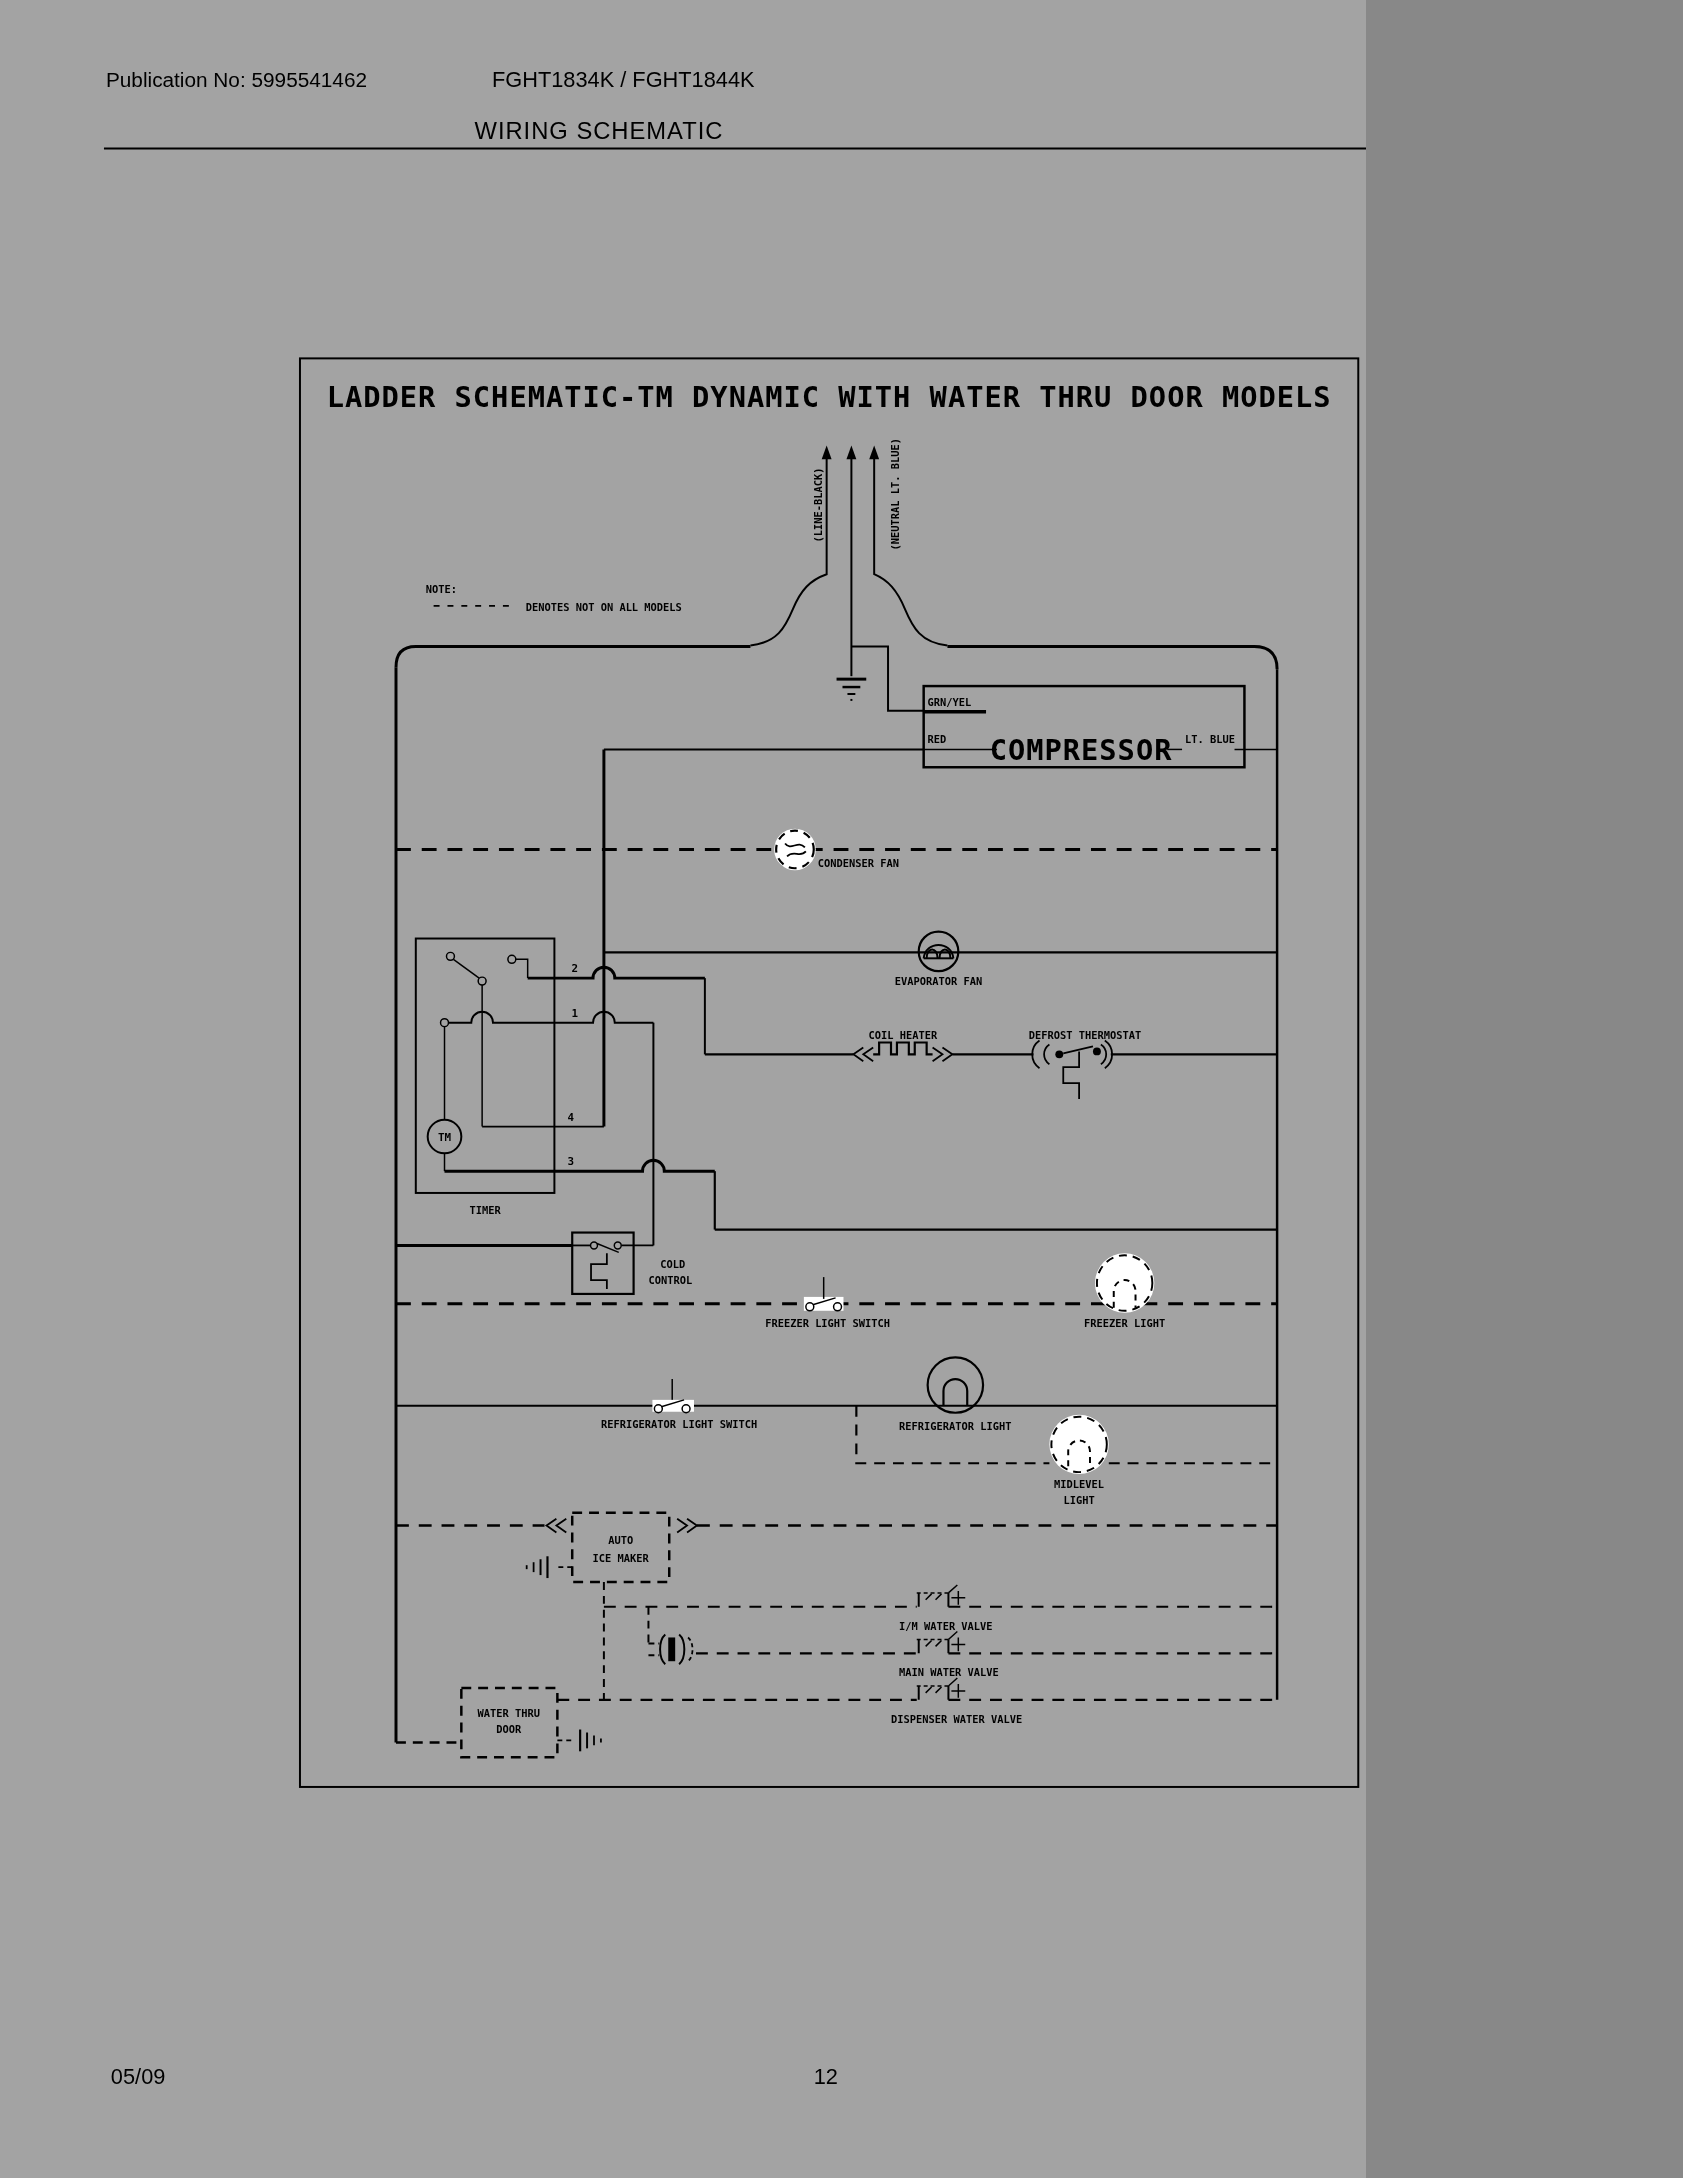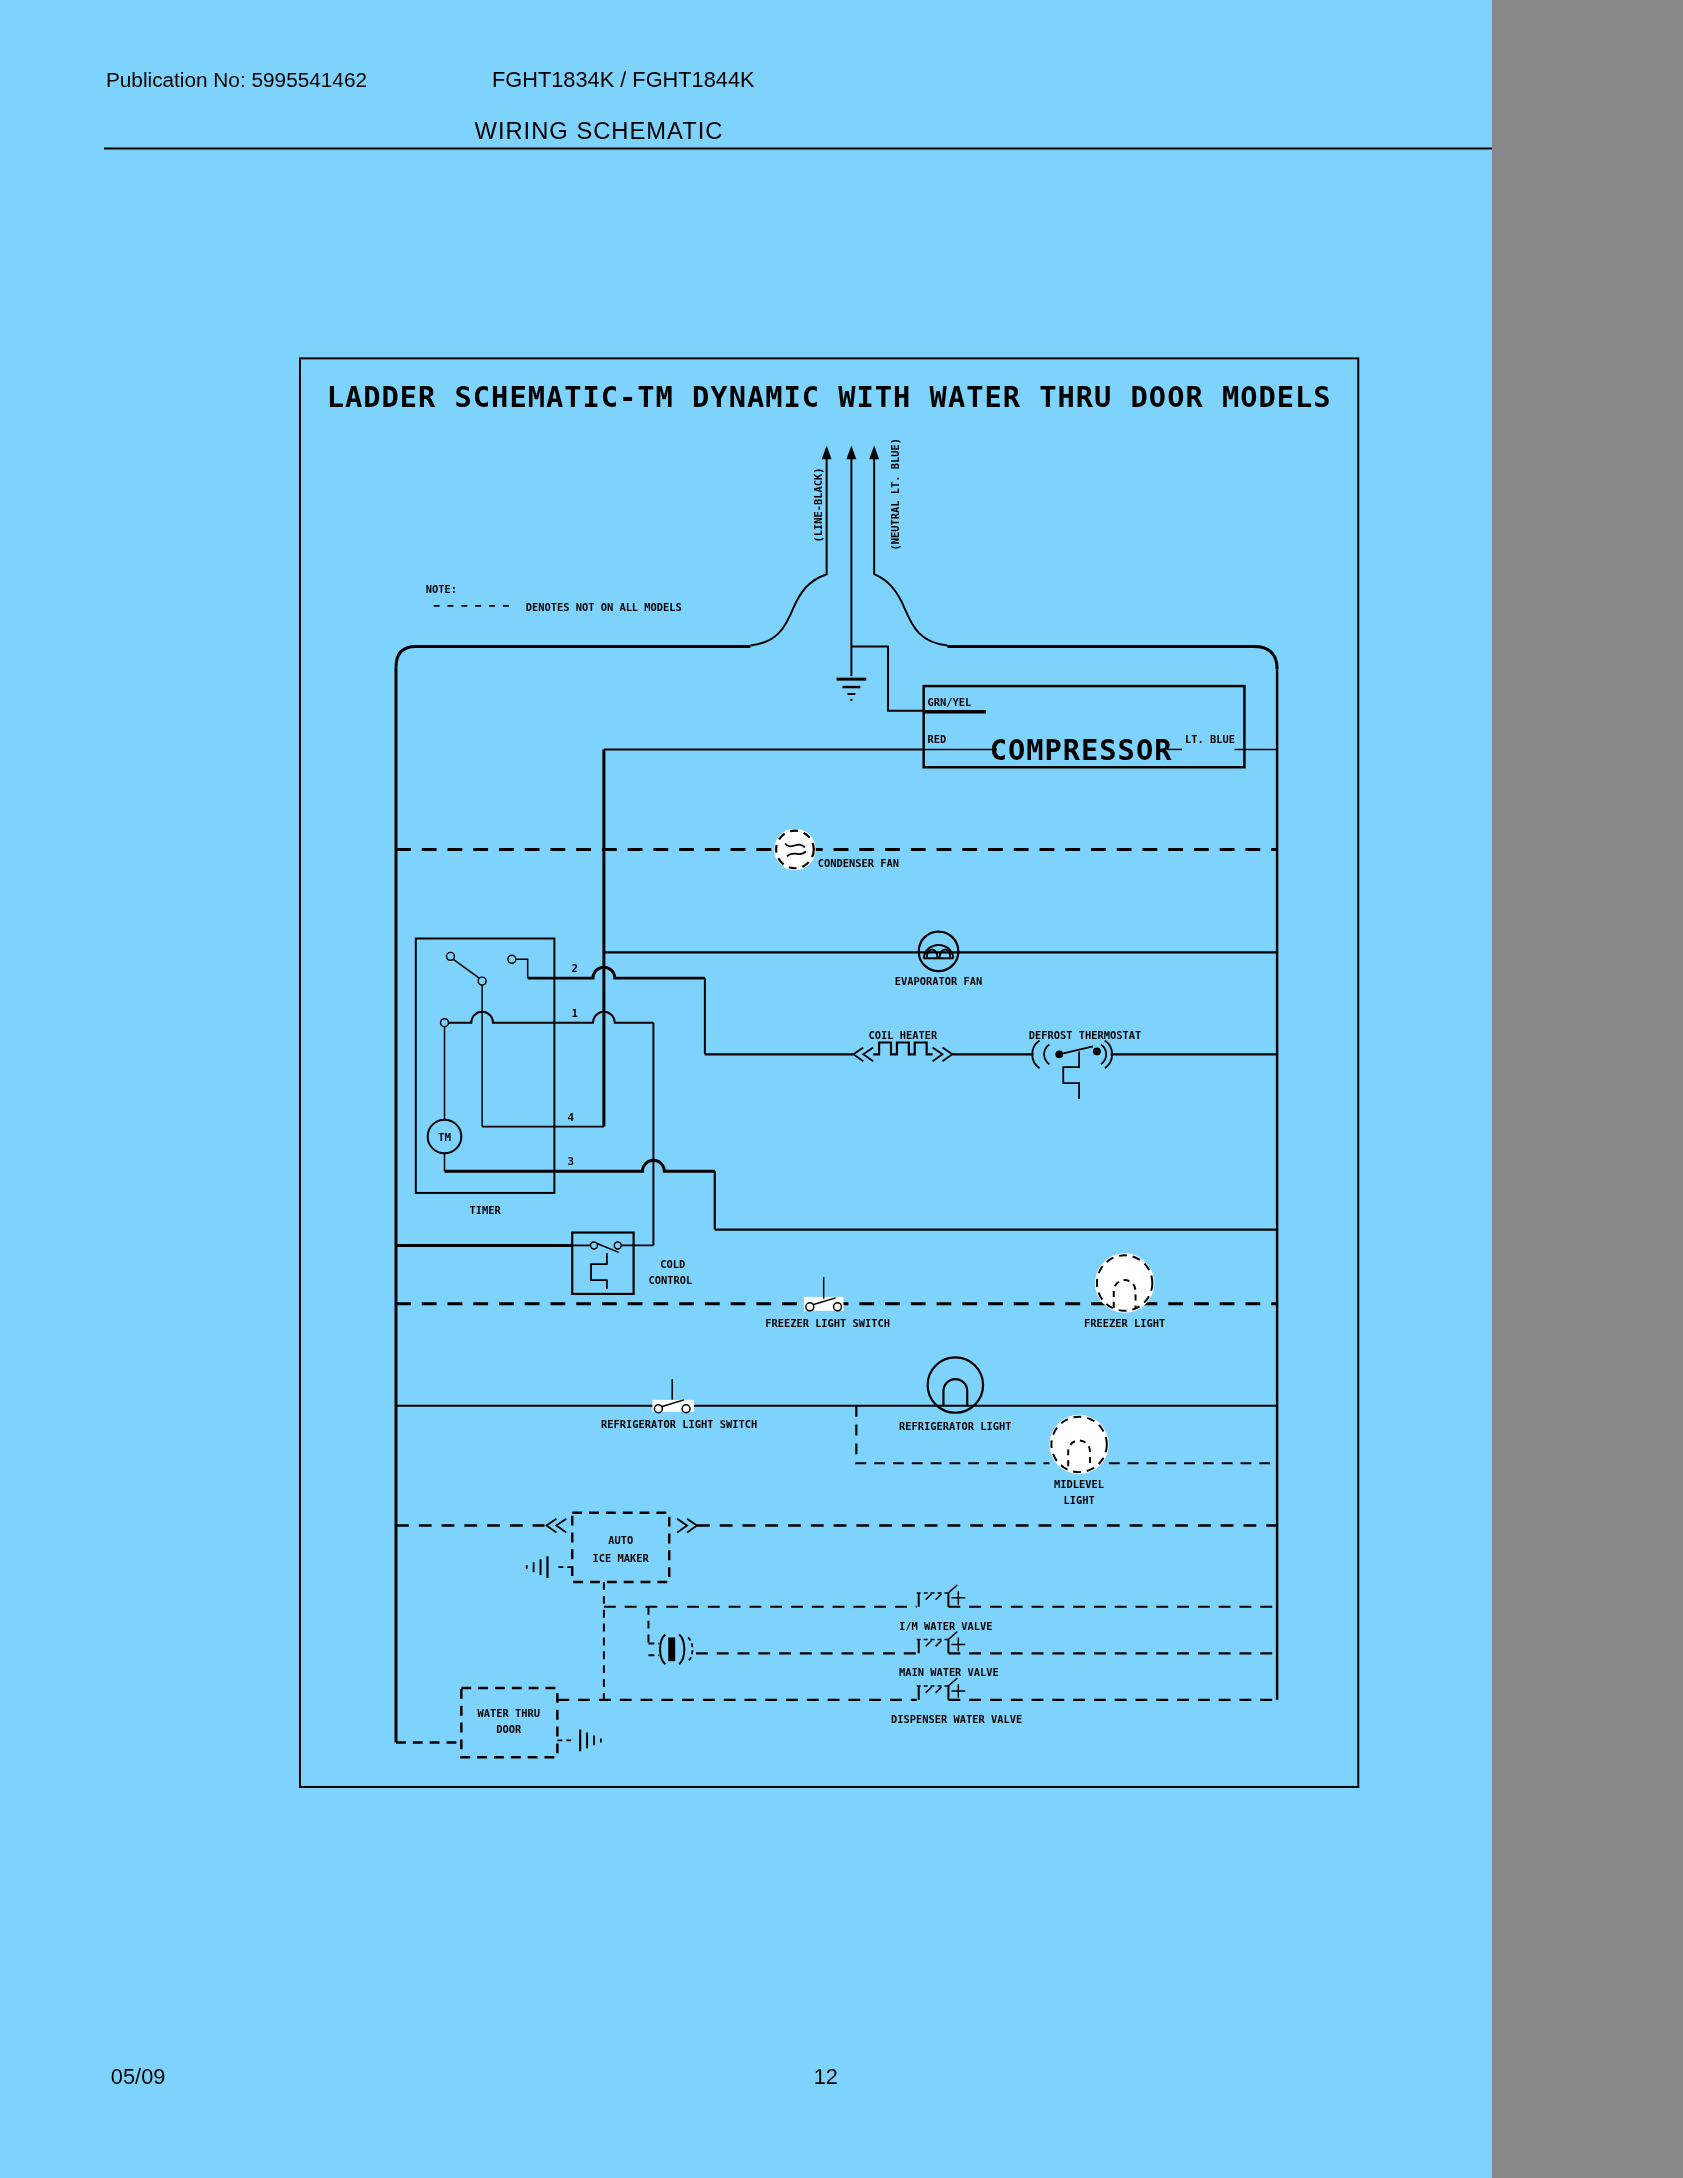--- a/index.html
+++ b/index.html
@@ -1,16 +1,16 @@
 <!DOCTYPE html>
 <html><head>
 <meta charset="utf-8">
 <style>
   html,body{margin:0;padding:0;background:#888;}
-  .page{position:relative;width:1492px;height:2178px;background:#7dd3fc;overflow:hidden;}
+  .page{position:relative;width:1366px;height:2178px;background:#a3a3a3;overflow:hidden;}
   svg{position:absolute;left:0;top:0;}
   svg line, svg path, svg rect, svg circle, svg polyline{stroke:#000;fill:none;}
   svg polygon{fill:#000;stroke:none;}
   svg .mask{fill:#ffffff;stroke:none;}
   svg .dot{fill:#000;stroke:none;}
   svg .bar{fill:#000;stroke:none;}
   svg text{font-family:"DejaVu Sans Mono","Liberation Mono",monospace;font-weight:bold;fill:#000;stroke:none;}
   svg text.sans{font-family:"Liberation Sans","DejaVu Sans",sans-serif;font-weight:normal;}
 </style>
 </head>

